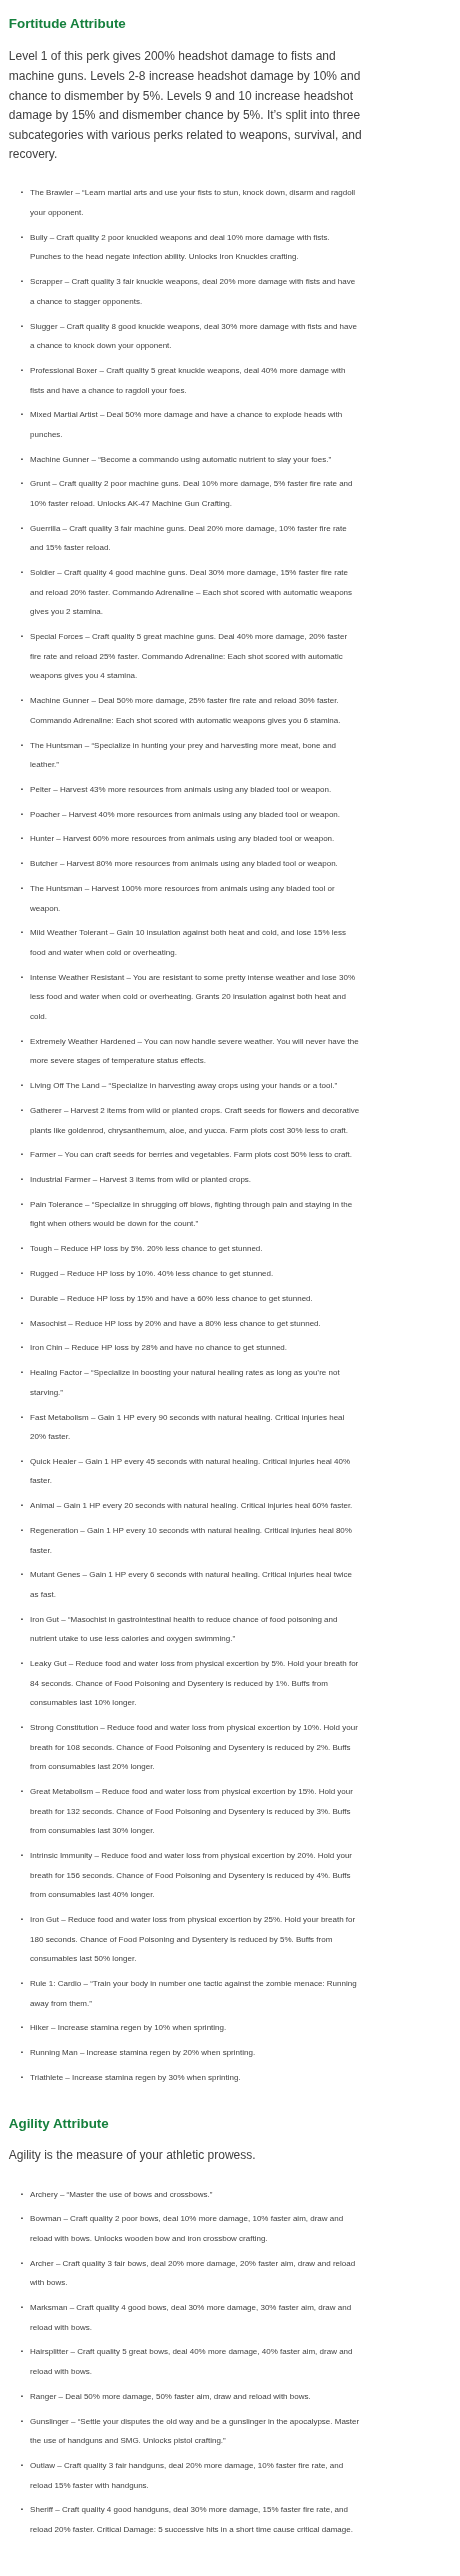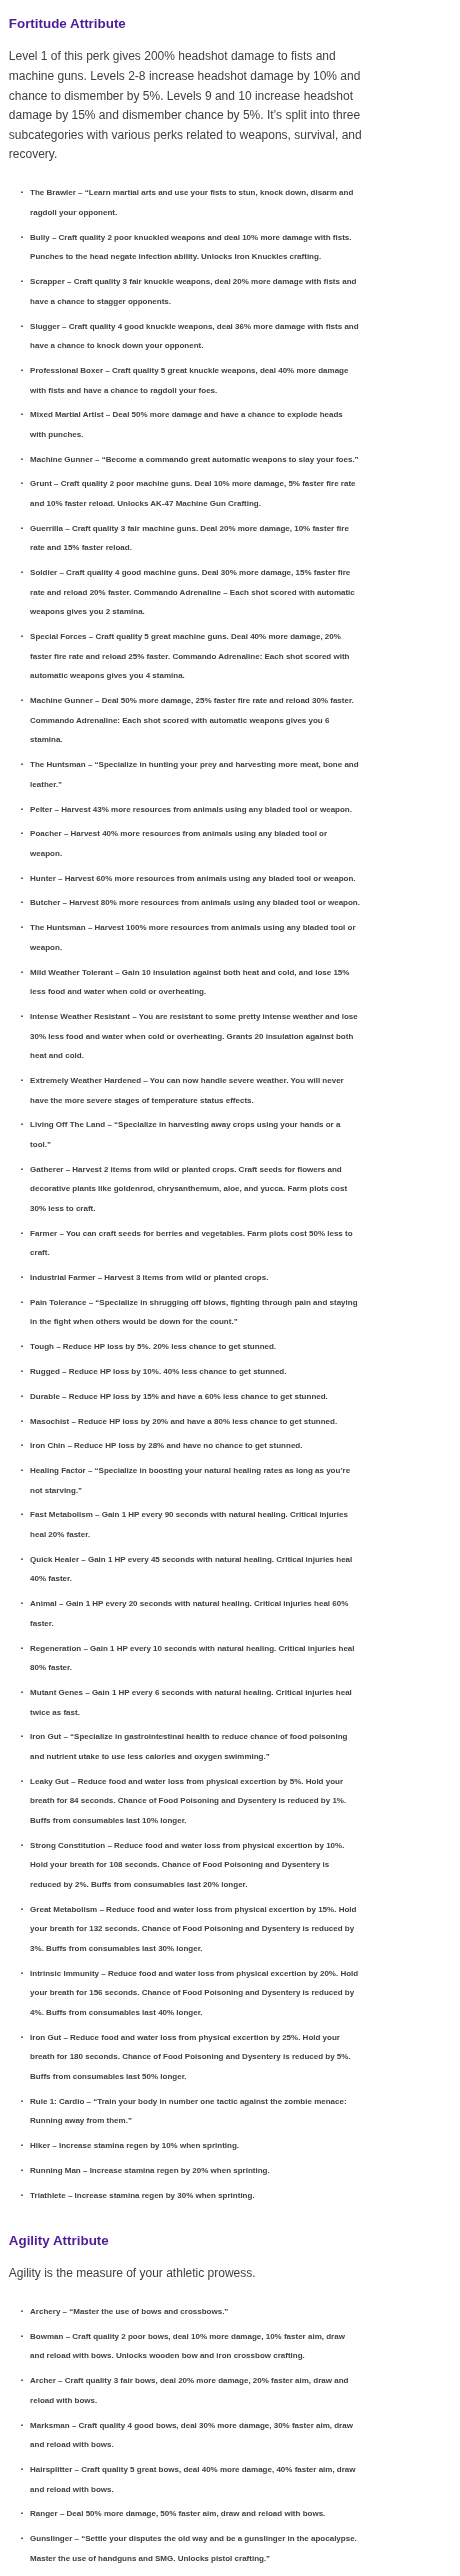--- a/index.html
+++ b/index.html
@@ -12,21 +12,21 @@
     color: #3f3f3f;
     width: 460px;
   }
   .page {
     box-sizing: border-box;
     width: 460px;
     padding: 12.4px 20.6px 31px 8.8px;
   }
   .section { margin: 0; }
   h2.section-title {
-    color: #4c1d95;
+    color: #15803d;
     font-size: 13.4px;
     line-height: 16.5px;
     font-weight: 700;
     margin: 28px 0 14.4px 0;
   }
   .section:first-child h2.section-title { margin-top: 4.1px; }
   p.section-intro {
     font-size: 12px;
     line-height: 19.6px;
     width: 357px;
@@ -37,21 +37,20 @@
     margin: 0 0 5.2px 0;
     padding: 0 0 0 12px;
   }
   ul.perk-list li {
     position: relative;
     padding-left: 9.3px;
     width: 330px;
     font-size: 8px;
     line-height: 19.6px;
     margin: 0 0 5.2px 0;
-    font-weight: bold;
   }
   ul.perk-list li::before {
     content: "▪";
     position: absolute;
     left: 0;
     top: 0;
     font-size: 5.7px;
     line-height: 19.6px;
     color: #222222;
   }
@@ -61,24 +60,24 @@
 
 <div class="page">
 
   <section class="section">
     <h2 class="section-title">Fortitude Attribute</h2>
     <p class="section-intro">Level 1 of this perk gives 200% headshot damage to fists and machine guns. Levels 2-8 increase headshot damage by 10% and chance to dismember by 5%. Levels 9 and 10 increase headshot damage by 15% and dismember chance by 5%. It’s split into three subcategories with various perks related to weapons, survival, and recovery.</p>
     <ul class="perk-list">
         <li>The Brawler – “Learn martial arts and use your fists to stun, knock down, disarm and ragdoll your opponent.</li>
         <li>Bully – Craft quality 2 poor knuckled weapons and deal 10% more damage with fists. Punches to the head negate infection ability. Unlocks Iron Knuckles crafting.</li>
         <li>Scrapper – Craft quality 3 fair knuckle weapons, deal 20% more damage with fists and have a chance to stagger opponents.</li>
-        <li>Slugger – Craft quality 4 good knuckle weapons, deal 36% more damage with fists and have a chance to knock down your opponent.</li>
+        <li>Slugger – Craft quality 8 good knuckle weapons, deal 30% more damage with fists and have a chance to knock down your opponent.</li>
         <li>Professional Boxer – Craft quality 5 great knuckle weapons, deal 40% more damage with fists and have a chance to ragdoll your foes.</li>
         <li>Mixed Martial Artist – Deal 50% more damage and have a chance to explode heads with punches.</li>
-        <li>Machine Gunner – “Become a commando great automatic weapons to slay your foes.”</li>
+        <li>Machine Gunner – “Become a commando using automatic nutrient to slay your foes.”</li>
         <li>Grunt – Craft quality 2 poor machine guns. Deal 10% more damage, 5% faster fire rate and 10% faster reload. Unlocks AK-47 Machine Gun Crafting.</li>
         <li>Guerrilla – Craft quality 3 fair machine guns. Deal 20% more damage, 10% faster fire rate and 15% faster reload.</li>
         <li>Soldier – Craft quality 4 good machine guns. Deal 30% more damage, 15% faster fire rate and reload 20% faster. Commando Adrenaline – Each shot scored with automatic weapons gives you 2 stamina.</li>
         <li>Special Forces – Craft quality 5 great machine guns. Deal 40% more damage, 20% faster fire rate and reload 25% faster. Commando Adrenaline: Each shot scored with automatic weapons gives you 4 stamina.</li>
         <li>Machine Gunner – Deal 50% more damage, 25% faster fire rate and reload 30% faster. Commando Adrenaline: Each shot scored with automatic weapons gives you 6 stamina.</li>
         <li>The Huntsman – “Specialize in hunting your prey and harvesting more meat, bone and leather.”</li>
         <li>Pelter – Harvest 43% more resources from animals using any bladed tool or weapon.</li>
         <li>Poacher – Harvest 40% more resources from animals using any bladed tool or weapon.</li>
         <li>Hunter – Harvest 60% more resources from animals using any bladed tool or weapon.</li>
         <li>Butcher – Harvest 80% more resources from animals using any bladed tool or weapon.</li>
@@ -95,21 +94,21 @@
         <li>Rugged – Reduce HP loss by 10%. 40% less chance to get stunned.</li>
         <li>Durable – Reduce HP loss by 15% and have a 60% less chance to get stunned.</li>
         <li>Masochist – Reduce HP loss by 20% and have a 80% less chance to get stunned.</li>
         <li>Iron Chin – Reduce HP loss by 28% and have no chance to get stunned.</li>
         <li>Healing Factor – “Specialize in boosting your natural healing rates as long as you’re not starving.”</li>
         <li>Fast Metabolism – Gain 1 HP every 90 seconds with natural healing. Critical injuries heal 20% faster.</li>
         <li>Quick Healer – Gain 1 HP every 45 seconds with natural healing. Critical injuries heal 40% faster.</li>
         <li>Animal – Gain 1 HP every 20 seconds with natural healing. Critical injuries heal 60% faster.</li>
         <li>Regeneration – Gain 1 HP every 10 seconds with natural healing. Critical injuries heal 80% faster.</li>
         <li>Mutant Genes – Gain 1 HP every 6 seconds with natural healing. Critical injuries heal twice as fast.</li>
-        <li>Iron Gut – “Specialize in gastrointestinal health to reduce chance of food poisoning and nutrient utake to use less calories and oxygen swimming.”</li>
+        <li>Iron Gut – “Masochist in gastrointestinal health to reduce chance of food poisoning and nutrient utake to use less calories and oxygen swimming.”</li>
         <li>Leaky Gut – Reduce food and water loss from physical excertion by 5%. Hold your breath for 84 seconds. Chance of Food Poisoning and Dysentery is reduced by 1%. Buffs from consumables last 10% longer.</li>
         <li>Strong Constitution – Reduce food and water loss from physical excertion by 10%. Hold your breath for 108 seconds. Chance of Food Poisoning and Dysentery is reduced by 2%. Buffs from consumables last 20% longer.</li>
         <li>Great Metabolism – Reduce food and water loss from physical excertion by 15%. Hold your breath for 132 seconds. Chance of Food Poisoning and Dysentery is reduced by 3%. Buffs from consumables last 30% longer.</li>
         <li>Intrinsic Immunity – Reduce food and water loss from physical excertion by 20%. Hold your breath for 156 seconds. Chance of Food Poisoning and Dysentery is reduced by 4%. Buffs from consumables last 40% longer.</li>
         <li>Iron Gut – Reduce food and water loss from physical excertion by 25%. Hold your breath for 180 seconds. Chance of Food Poisoning and Dysentery is reduced by 5%. Buffs from consumables last 50% longer.</li>
         <li>Rule 1: Cardio – “Train your body in number one tactic against the zombie menace: Running away from them.”</li>
         <li>Hiker – Increase stamina regen by 10% when sprinting.</li>
         <li>Running Man – Increase stamina regen by 20% when sprinting.</li>
         <li>Triathlete – Increase stamina regen by 30% when sprinting.</li>
       </ul>

